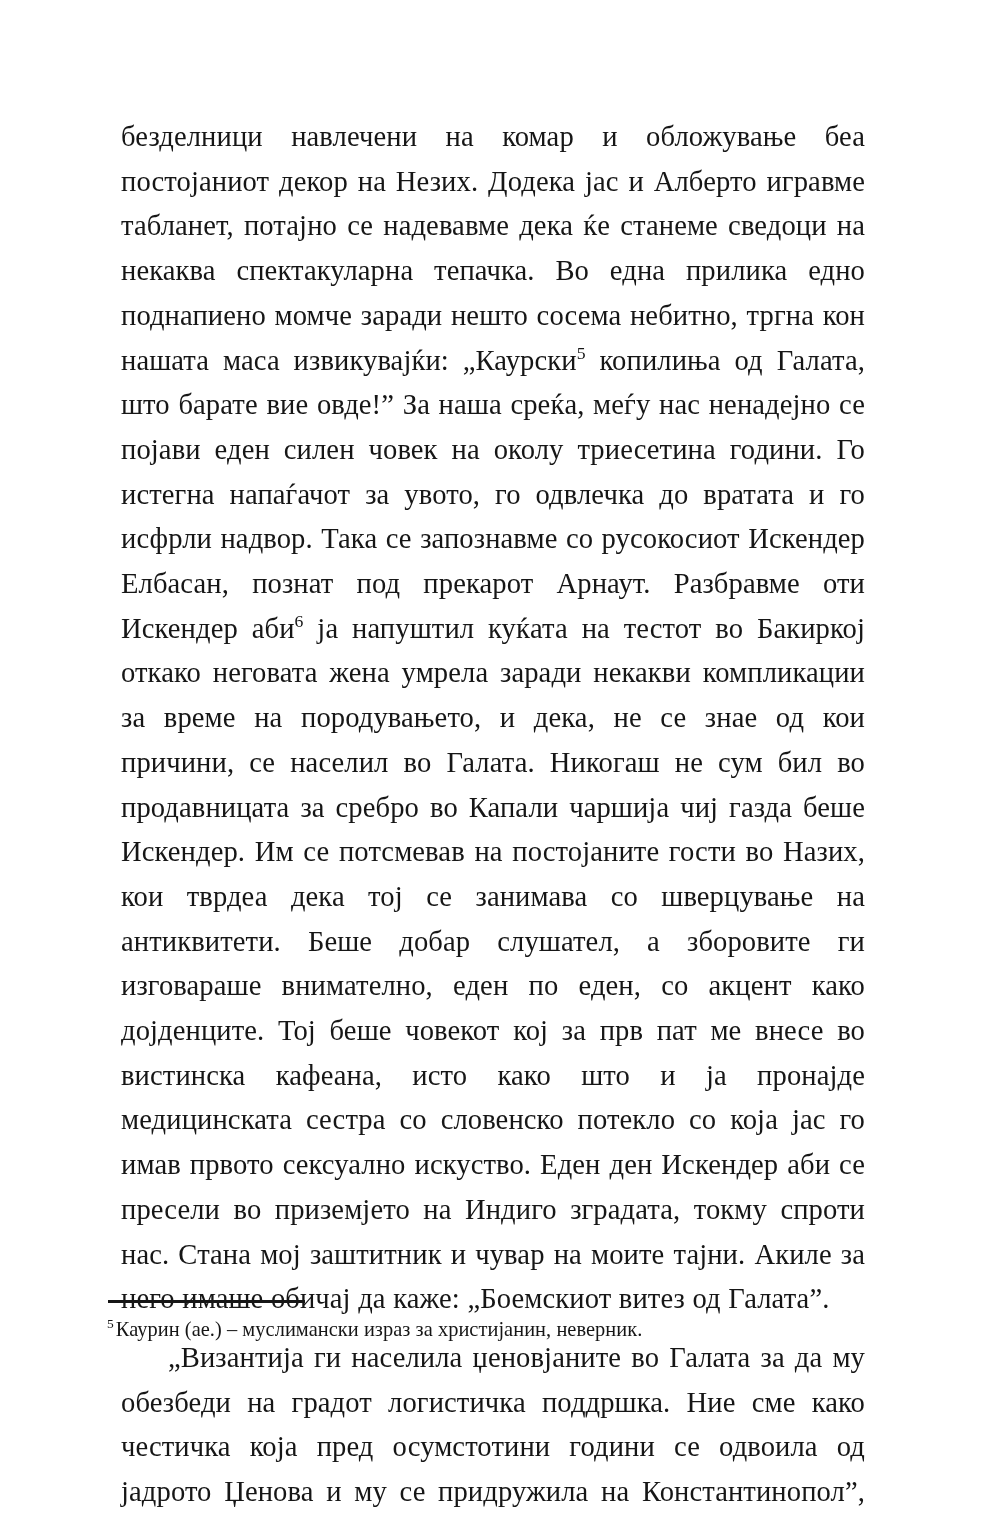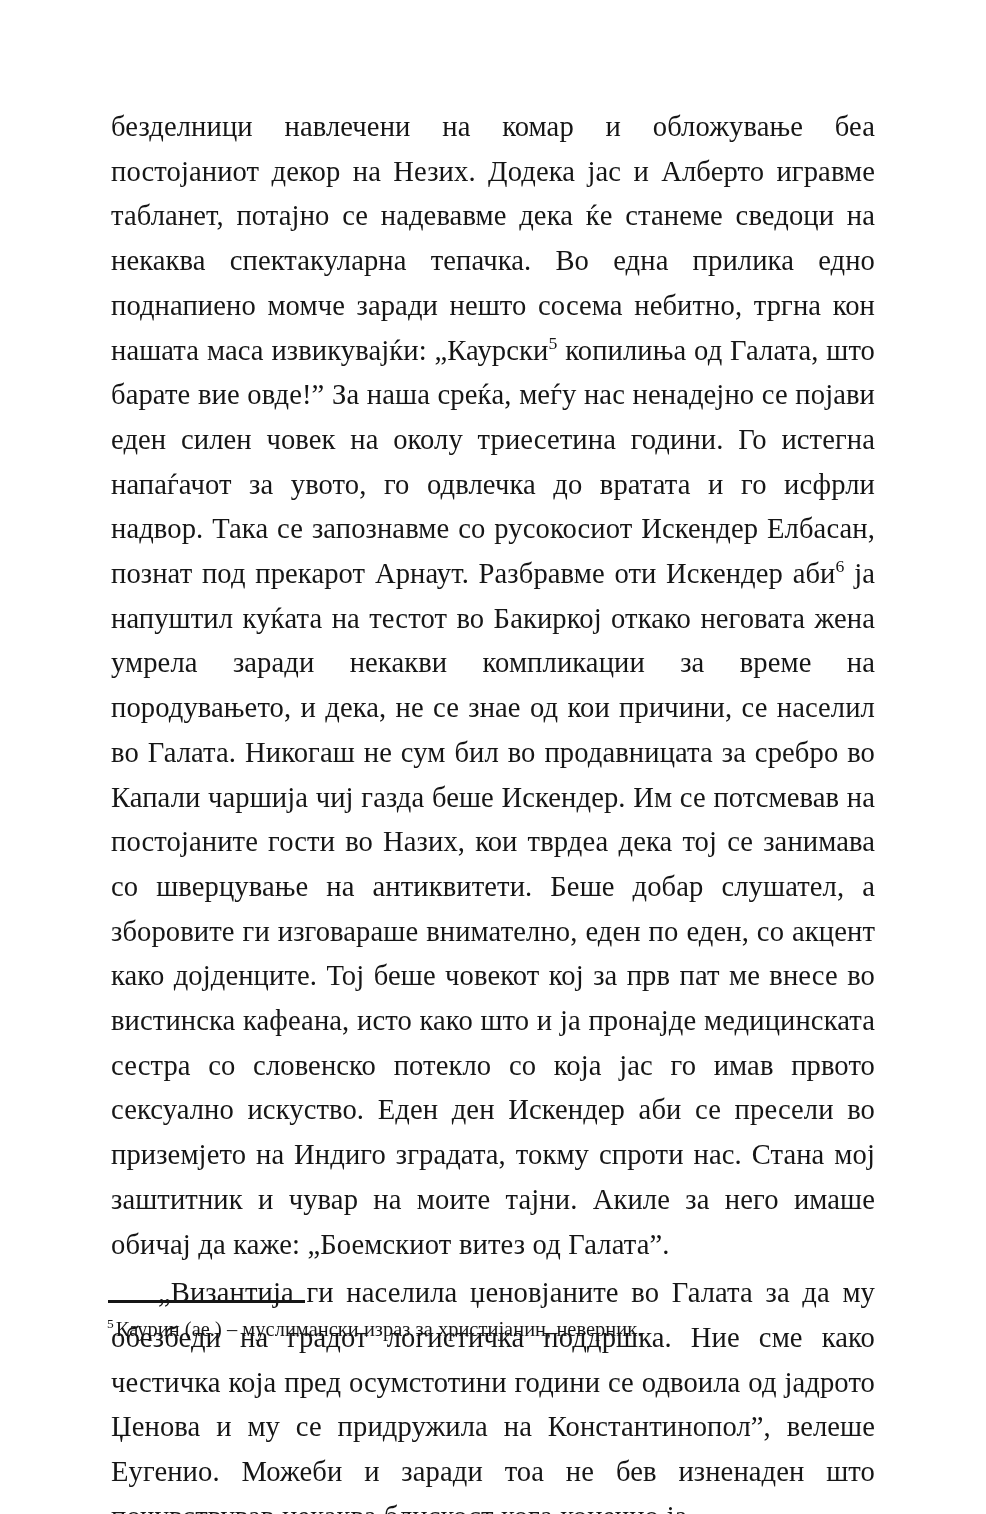--- a/index.html
+++ b/index.html
@@ -20,21 +20,21 @@
 
   
   .body-block {
     position: absolute;
     left: 107px;
     top: 101px;
     width: 772px;
   }
 
   .para {
-    margin: 4px;
+    margin: 14px;
     text-align: justify;
     text-align-last: left;
     font-size: 28.6px;
     line-height: 44.7px;
     letter-spacing: 0.1px;
     word-spacing: 0.3px;
     hyphens: none;
     -webkit-hyphens: none;
   }
 

